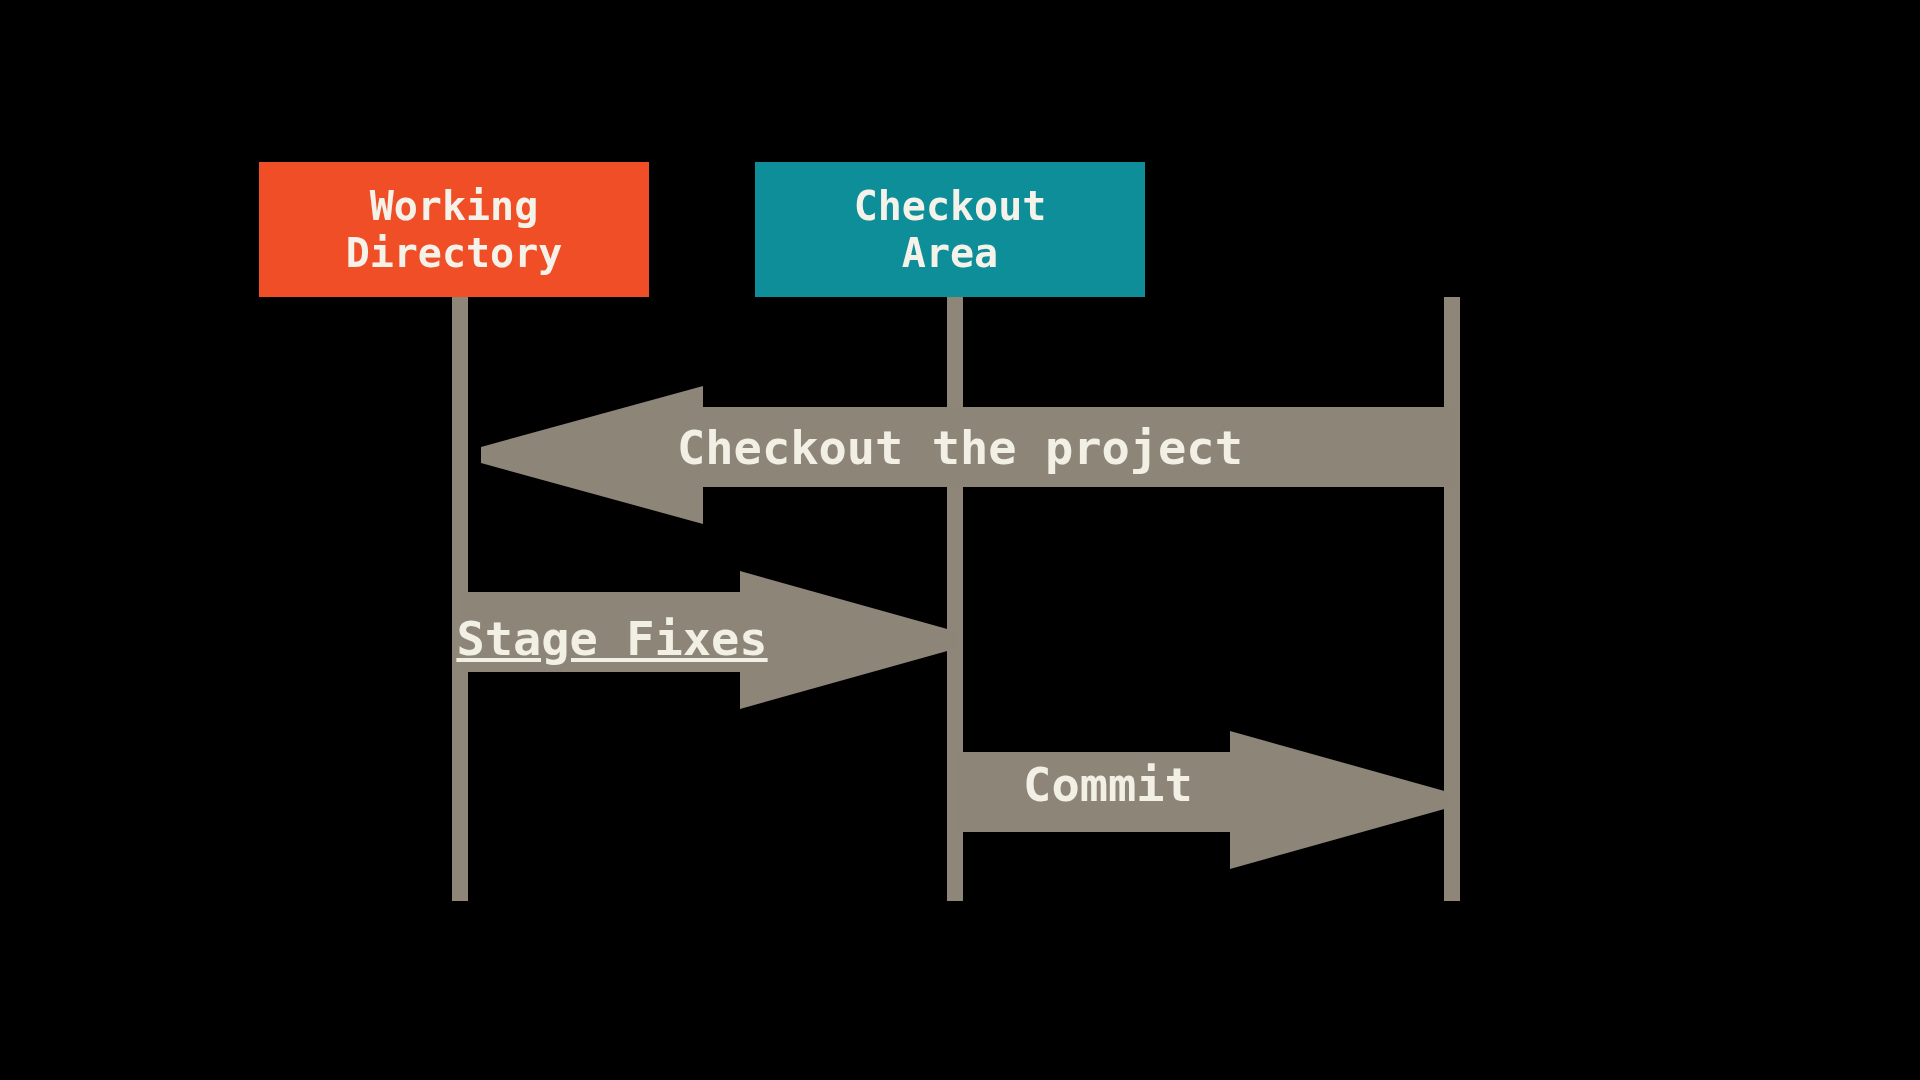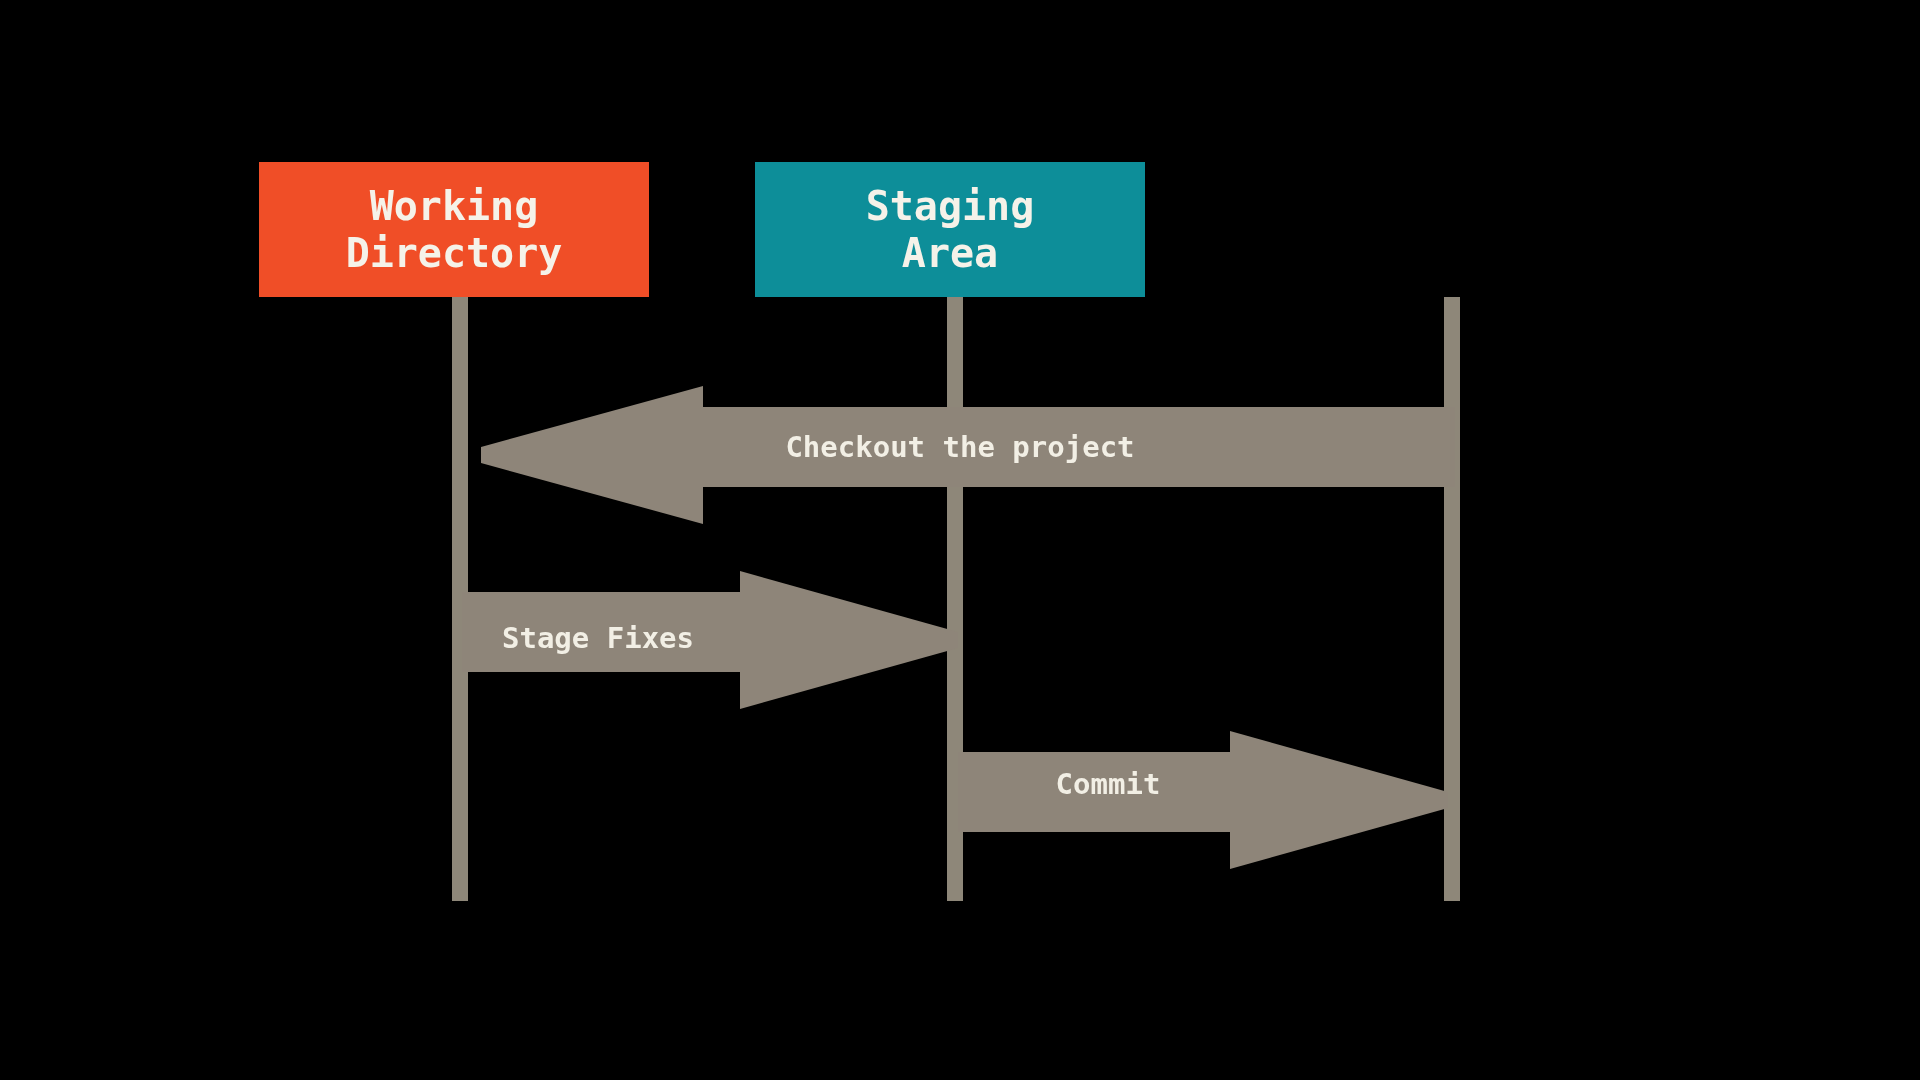--- a/index.html
+++ b/index.html
@@ -64,48 +64,48 @@
     width: 0; height: 0;
     border-top: 61px solid transparent;
     border-bottom: 61px solid transparent;
   }
   .arrow-head.point-left  { border-right: 222px solid var(--arrow-fill); }
   .arrow-head.point-right { border-left: 218px solid var(--arrow-fill); }
   .arrow-label {
     position: absolute;
     display: flex; align-items: center; justify-content: center;
     color: var(--arrow-text);
-    font-size: 29px; font-weight: bold;
+    font-size: 47px; font-weight: bold;
     white-space: nowrap;
   }
 
   
   .arrow.checkout .arrow-head  { left: 441px; top: 362px; }
   .arrow.checkout .arrow-body  { left: 663px; top: 383px; width: 768px; }
   .arrow.checkout .arrow-label { left: 441px; top: 383px; width: 990px; height: 80px; }
 
   
   .arrow.stage-fixes .arrow-body  { left: 438px; top: 568px; width: 278px; }
   .arrow.stage-fixes .arrow-head  { left: 716px; top: 547px; }
-  .arrow.stage-fixes .arrow-label { left: 414px; top: 568px; width: 320px; height: 92px; }
+  .arrow.stage-fixes .arrow-label { left: 428px; top: 568px; width: 320px; height: 92px; text-decoration: underline; }
 
   
   .arrow.commit .arrow-body  { left: 934px; top: 728px; width: 272px; }
   .arrow.commit .arrow-head  { left: 1206px; top: 707px; }
   .arrow.commit .arrow-label { left: 934px; top: 720px; width: 300px; height: 80px; }
 </style>
 </head>
 <body>
 
 <div class="canvas">
 
   <div class="col-box wd">Working
 Directory</div>
 
-  <div class="col-box staging">Staging
+  <div class="col-box staging">Checkout
 Area</div>
 
 
   <div class="lifeline wd"></div>
   <div class="lifeline staging"></div>
   <div class="lifeline gitdir"></div>
 
   <div class="arrow checkout">
     <div class="arrow-body"></div>
     <div class="arrow-head point-left"></div>

